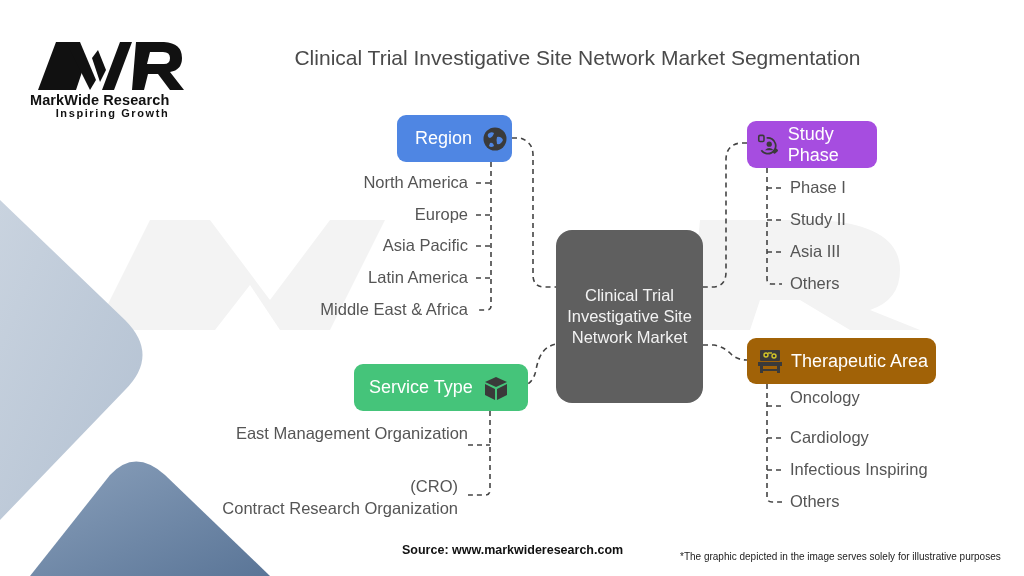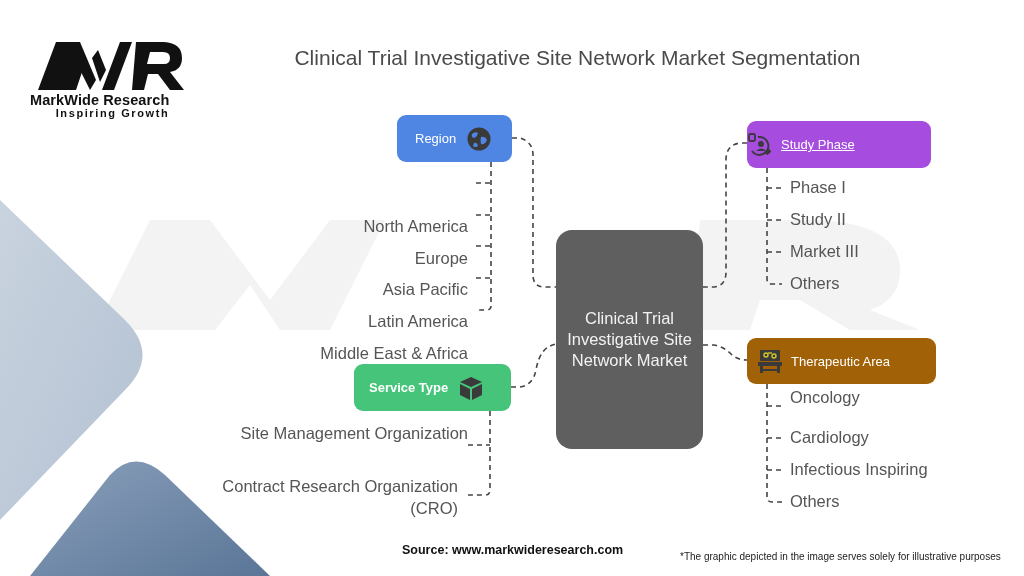--- a/index.html
+++ b/index.html
@@ -7,29 +7,29 @@
   .abs { position:absolute; }
   
   #bg-shapes { position:absolute; left:0; top:0; width:1024px; height:576px; z-index:0; }
   
   .logo { left:30px; top:40px; width:160px; height:82px; z-index:2; }
   .logo-mark { position:absolute; left:6px; top:0; width:150px; height:52px; }
   .logo-name { position:absolute; left:0; top:52px; width:165px; font-weight:bold; font-size:14.5px; color:#111; letter-spacing:0.1px; }
   .logo-tag { position:absolute; left:0; top:67px; width:165px; text-align:center; font-size:11px; color:#111; letter-spacing:1.6px; font-weight:bold; }
   .title { left:0; top:46px; width:1155px; text-align:center; font-size:21px; color:#4a4a4a; z-index:2; }
   #connectors { position:absolute; left:0; top:0; width:1024px; height:576px; z-index:1; }
-  .center-box { left:556px; top:230px; width:147px; height:219px; background:#5f5f5f; border-radius:16px; z-index:2; display:flex; align-items:center; justify-content:center; text-align:center; color:#f2f2f2; font-size:16.5px; line-height:21px; padding:0 6px; box-sizing:border-box; }
-  .cat { z-index:2; border-radius:9px; color:#ffffff; font-size:13px; display:flex; align-items:center; box-sizing:border-box; }
+  .center-box { left:556px; top:230px; width:147px; height:173px; background:#5f5f5f; border-radius:16px; z-index:2; display:flex; align-items:center; justify-content:center; text-align:center; color:#f2f2f2; font-size:16.5px; line-height:21px; padding:0 6px; box-sizing:border-box; }
+  .cat { z-index:2; border-radius:9px; color:#ffffff; font-size:18px; display:flex; align-items:center; box-sizing:border-box; }
   .cat .ic { display:inline-block; width:26px; height:26px; }
   .cat-region { left:397px; top:115px; width:115px; height:47px; background:#4f86e3; padding-left:18px; gap:10px; }
-  .cat-study { left:747px; top:121px; width:184px; height:47px; background:#a64de0; gap:8px;text-decoration:underline; }
-  .cat-service { left:354px; top:364px; width:157px; height:47px; background:#45c47a; padding-left:15px; gap:10px;font-weight:bold; }
+  .cat-study { left:747px; top:121px; width:130px; height:47px; background:#a64de0; padding-left:10px; gap:8px; }
+  .cat-service { left:354px; top:364px; width:174px; height:47px; background:#45c47a; padding-left:15px; gap:10px; }
   .cat-thera { left:747px; top:338px; width:189px; height:46px; background:#a16207; padding-left:10px; gap:8px; }
   .item { z-index:2; font-size:16.5px; color:#555555; white-space:nowrap; }
-  .item-right { text-align:right;margin-top:44px; }
+  .item-right { text-align:right; }
   .item-multi { text-align:right; line-height:22px; }
   .source { left:402px; top:543px; font-size:12.5px; font-weight:bold; color:#111; z-index:2; }
   .disclaimer { left:680px; top:551px; font-size:10px; color:#222; z-index:2; }
 </style>
 </head>
 <body>
 
 <svg id="bg-shapes" viewBox="0 0 1024 576">
   <defs>
     <linearGradient id="g1" x1="0" y1="0" x2="1" y2="1">
@@ -106,37 +106,37 @@
     <rect x="2" y="2" width="6" height="7" rx="1.5" fill="none" stroke="#3a3a3a" stroke-width="1.8"></rect>
     <path d="M11 5 A9 9 0 1 1 5 19" fill="none" stroke="#3a3a3a" stroke-width="2"></path>
     <circle cx="14" cy="12" r="3" fill="#3a3a3a"></circle>
     <path d="M9 19 Q14 14 19 19 Z" fill="#3a3a3a"></path>
     <rect x="18" y="18" width="6" height="4" rx="1.5" transform="rotate(-40 21 20)" fill="#3a3a3a"></rect>
   </svg>
   <span>Study Phase</span>
 </div>
 <div class="abs item" style="left:790px; top:178px;">Phase I</div>
 <div class="abs item" style="left:790px; top:210px;">Study II</div>
-<div class="abs item" style="left:790px; top:242px;">Market III</div>
+<div class="abs item" style="left:790px; top:242px;">Asia III</div>
 <div class="abs item" style="left:790px; top:274px;">Others</div>
 
 <div class="abs cat cat-service">
   <span>Service Type</span>
   <svg class="ic" viewBox="0 0 26 26">
     <path d="M13 2 L24 7 L13 12 L2 7 Z" fill="#3a3a3a"></path>
     <path d="M2 9 L12 14 L12 25 L2 20 Z" fill="#3a3a3a"></path>
     <path d="M14 14 L24 9 L24 20 L14 25 Z" fill="#3a3a3a"></path>
   </svg>
 </div>
 <div class="abs item item-multi" style="left:190px; top:422px; width:278px;">
-  <div>Site Management Organization</div>
+  <div>East Management Organization</div>
 </div>
 <div class="abs item item-multi" style="left:180px; top:475px; width:278px;">
+  <div>(CRO)</div>
   <div>Contract Research Organization</div>
-  <div>(CRO)</div>
 </div>
 
 <div class="abs cat cat-thera">
   <svg class="ic" viewBox="0 0 26 26">
     <rect x="3" y="2" width="20" height="11" rx="1" fill="#3a3a3a"></rect>
     <circle cx="9" cy="7" r="2" fill="none" stroke="#d3c527" stroke-width="1.4"></circle>
     <circle cx="17" cy="8" r="2" fill="none" stroke="#d3c527" stroke-width="1.4"></circle>
     <path d="M11 5 L15 5" stroke="#d3c527" stroke-width="1.4"></path>
     <rect x="1" y="14" width="24" height="4" fill="#3a3a3a"></rect>
     <rect x="3" y="18" width="3" height="7" fill="#3a3a3a"></rect>

